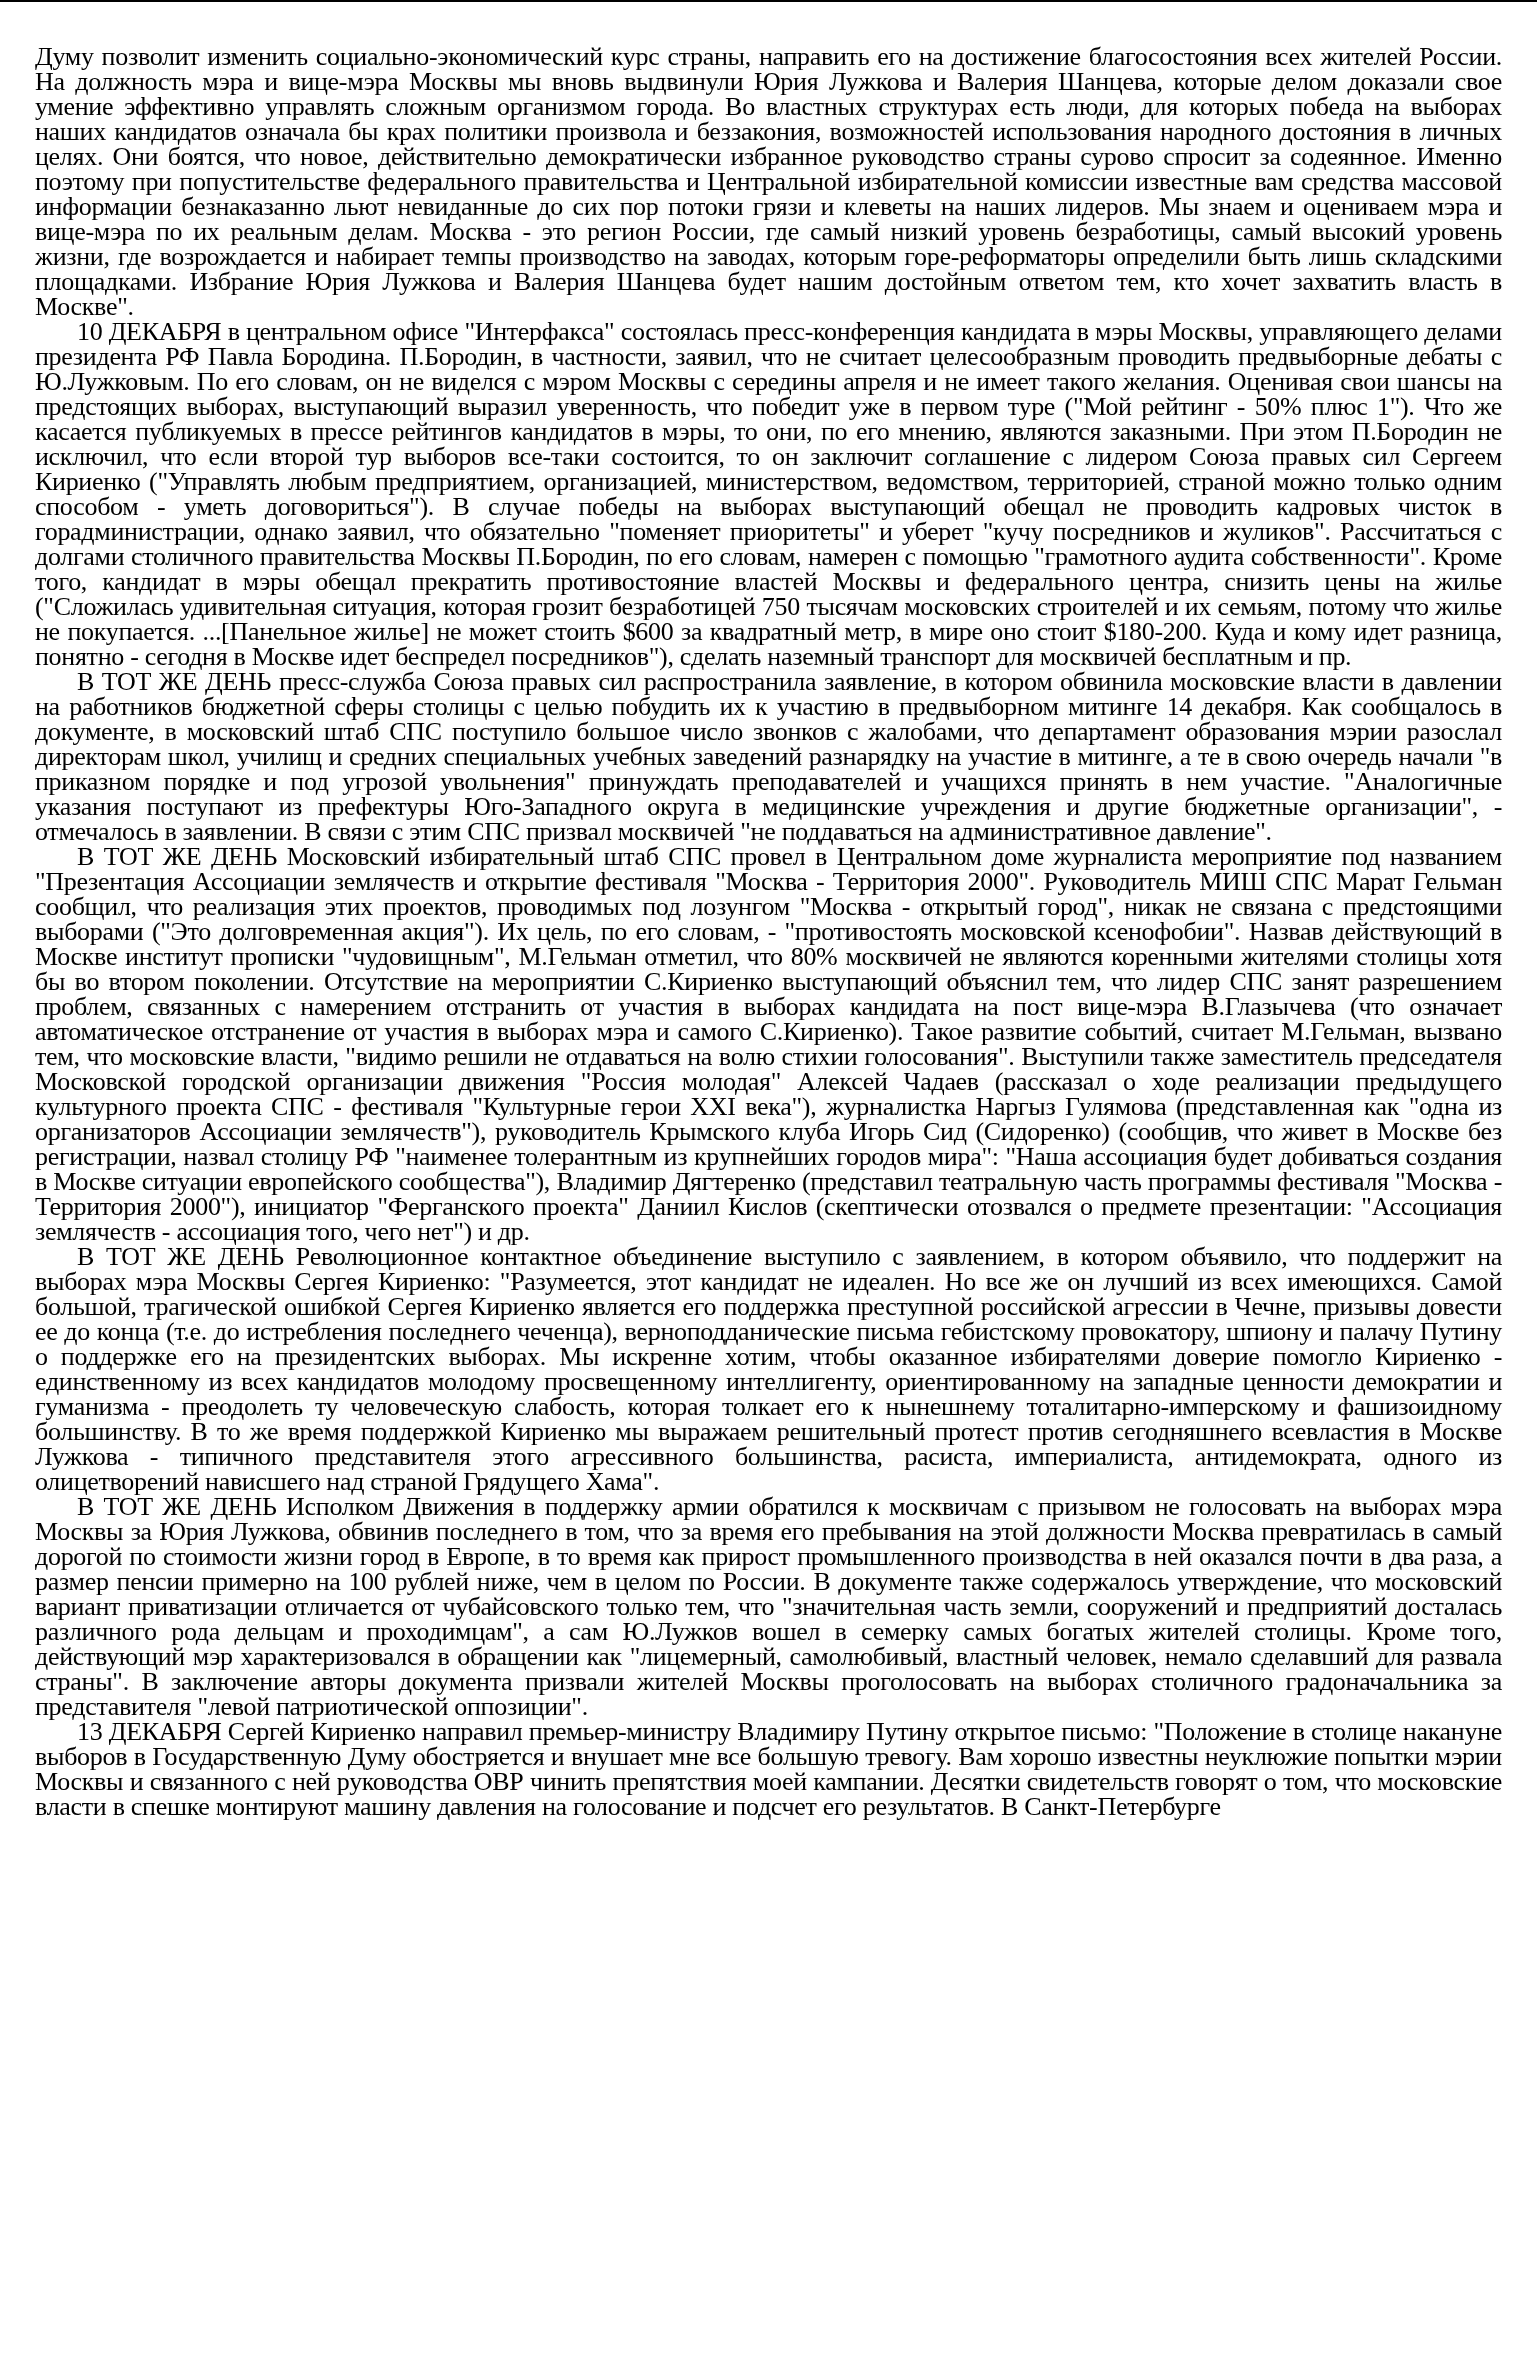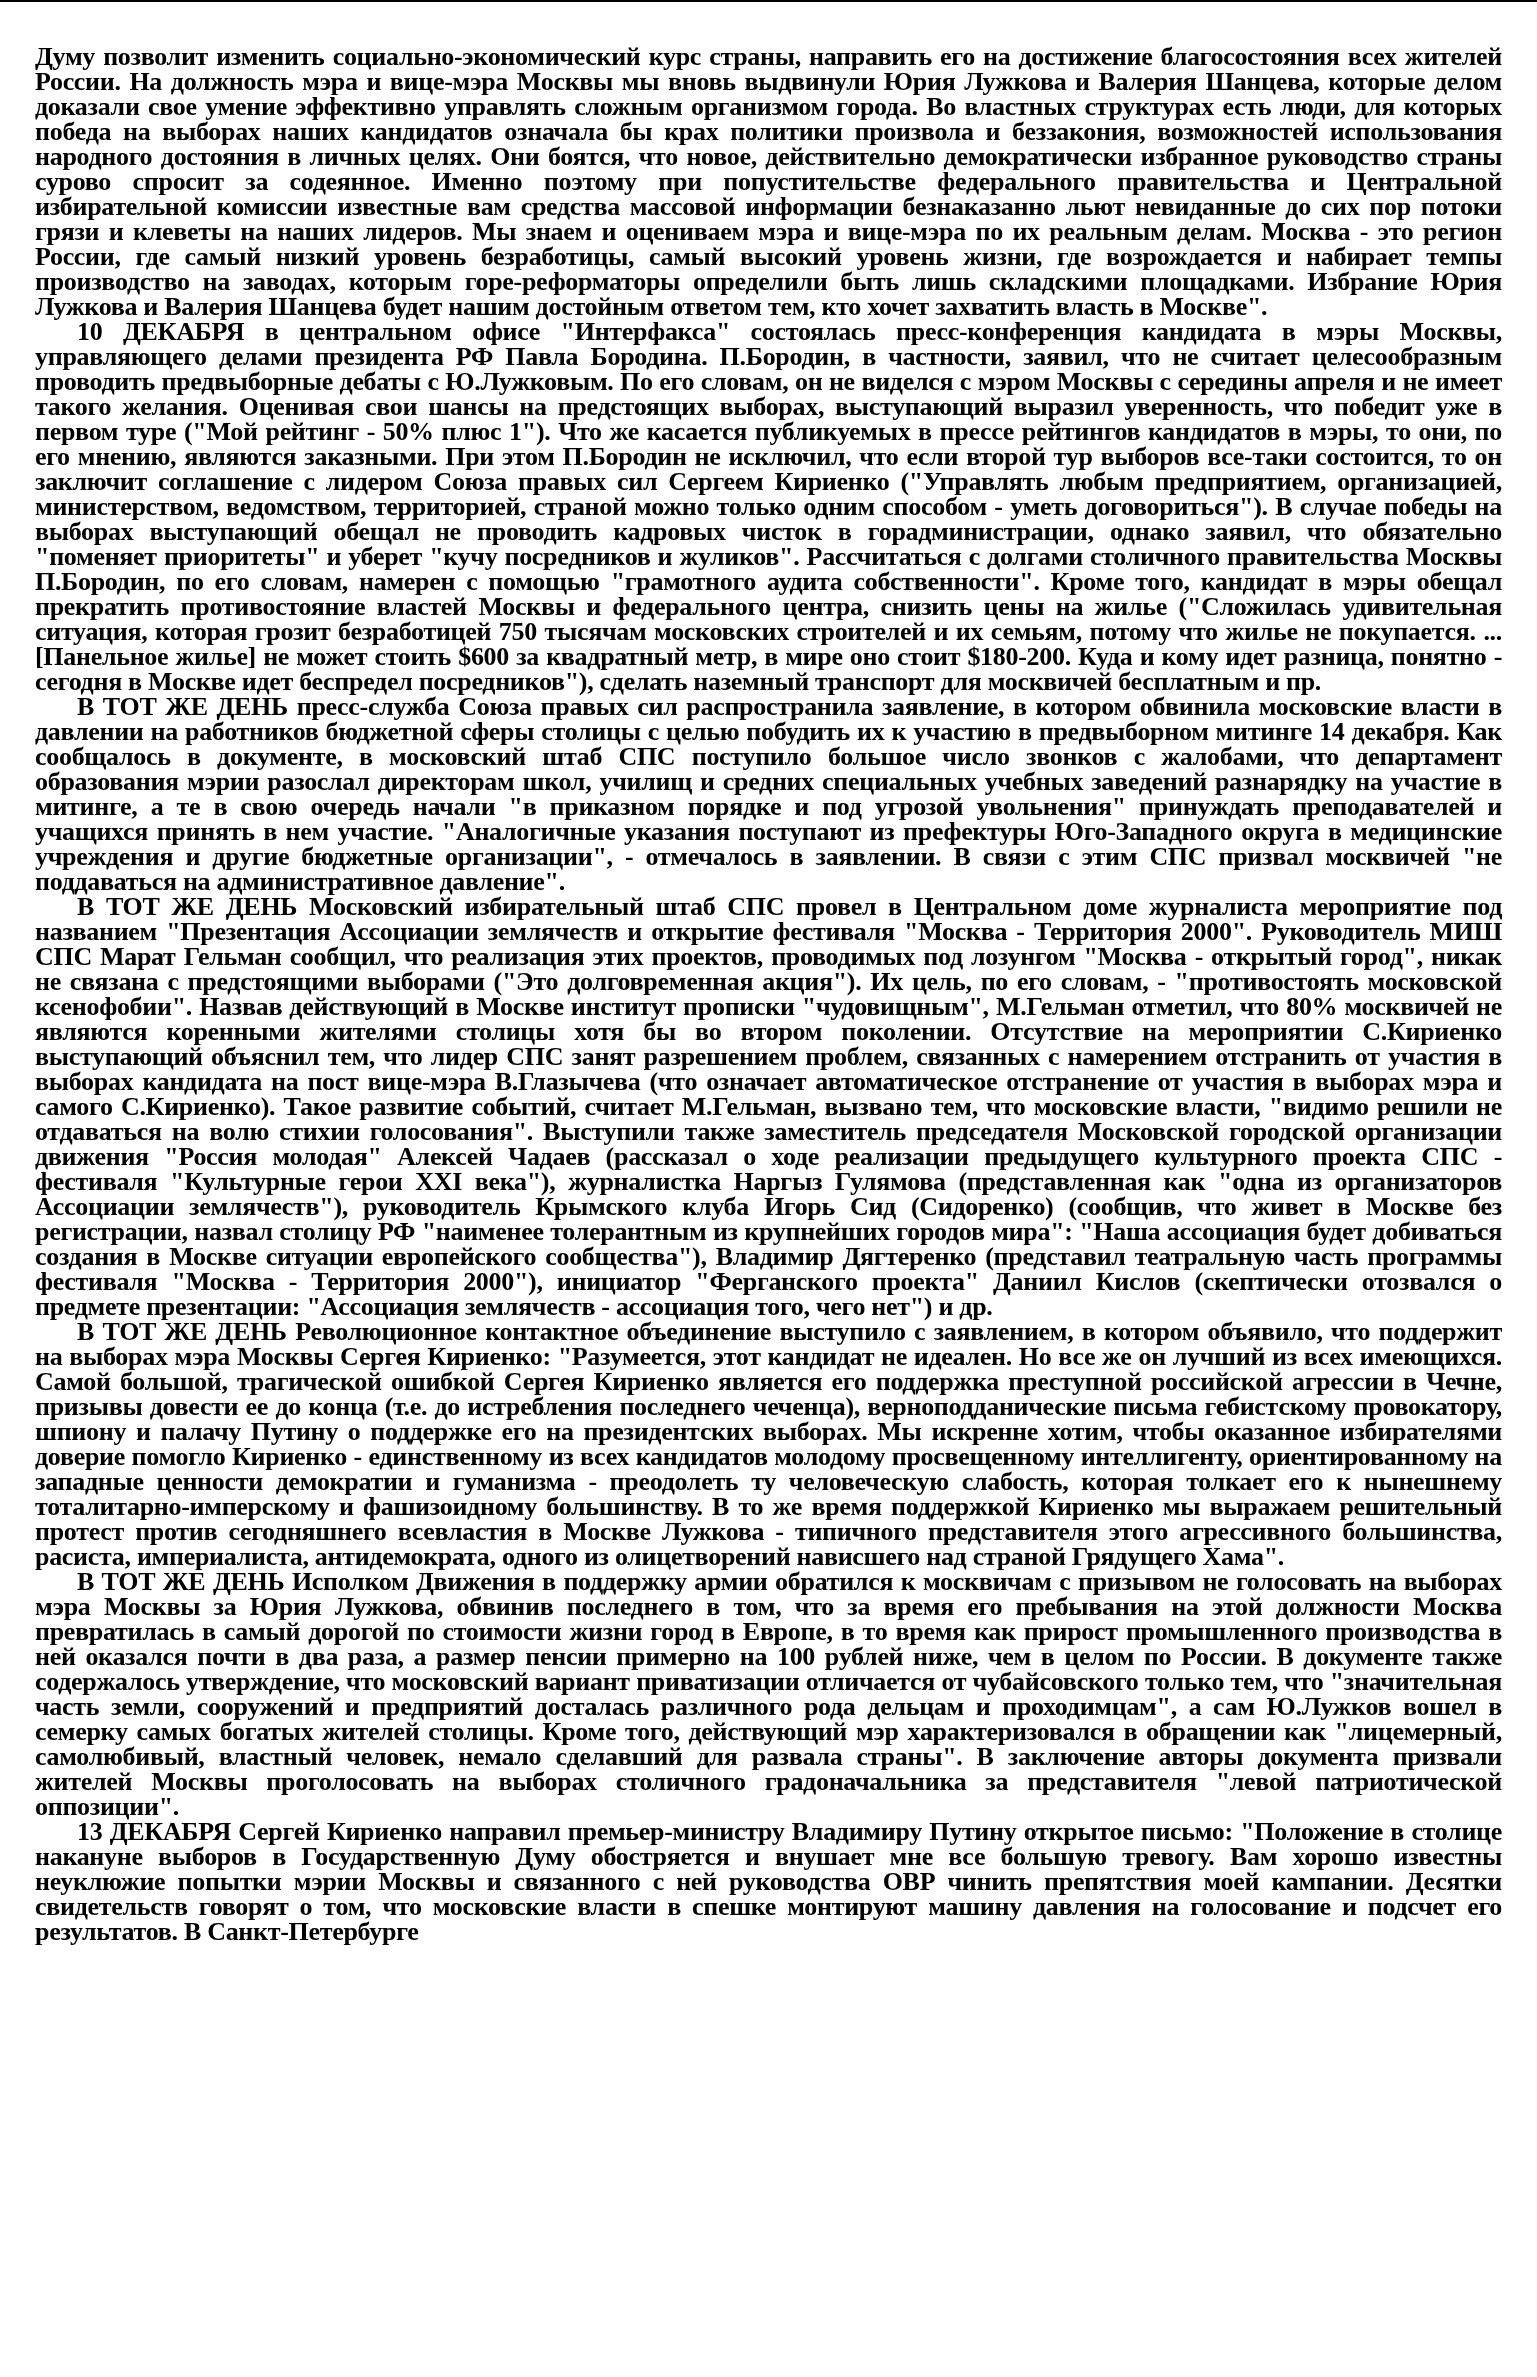--- a/index.html
+++ b/index.html
@@ -38,21 +38,21 @@
     font-size: 26px;
     font-weight: bold;
     font-style: italic;
     line-height: 1;
     white-space: nowrap;
   }
   .body-text {
     margin: 42px 35px 0 35px;
     font-size: 26px;
     line-height: 25px;
-    font-weight: bold;
+    font-weight: normal;
     text-align: justify;
     letter-spacing: -0.3px;
   }
   .body-text p {
     margin: 0;
     padding: 0;
   }
   .body-text p.indent {
     text-indent: 42px;
   }

